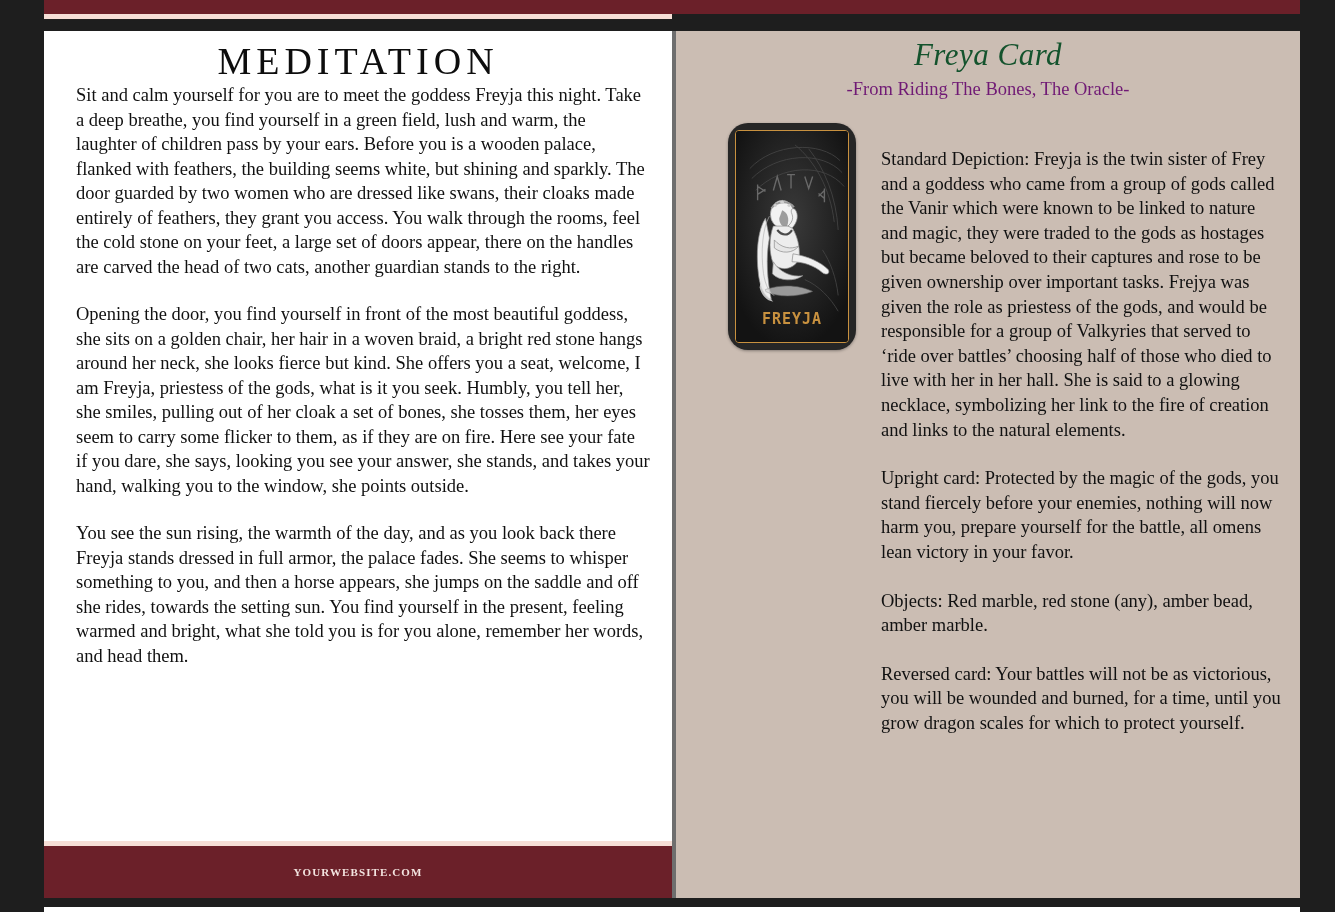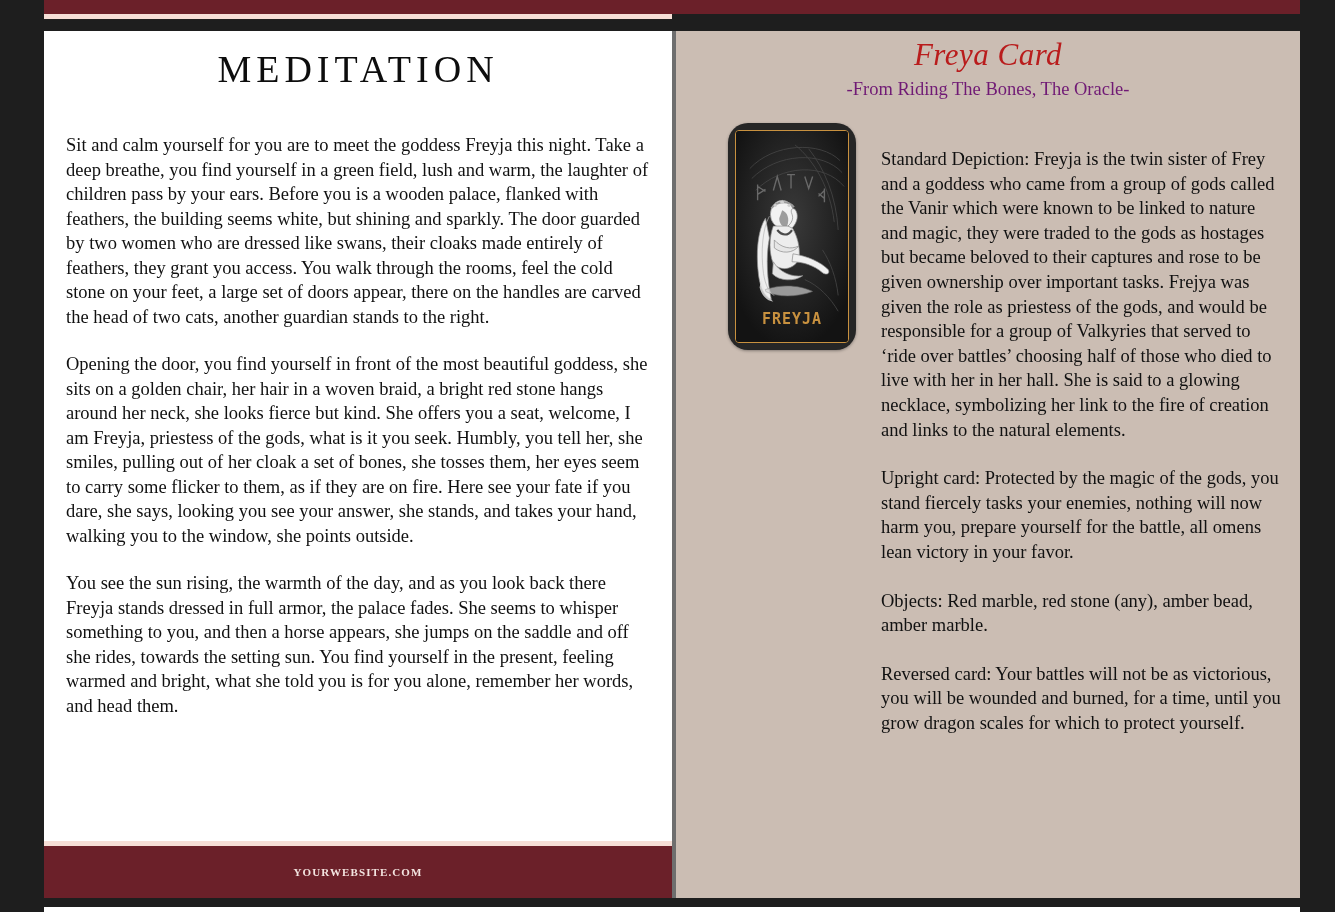--- a/index.html
+++ b/index.html
@@ -61,32 +61,31 @@
   .page-left {
     position: absolute;
     left: 0;
     top: 31px;
     width: 628px;
     height: 867px;
     background: #ffffff;
     box-sizing: border-box;
   }
   .page-title {
-    margin: 8px;
+    margin: 0;
     padding-top: 8px;
     text-align: center;
     font-family: "Liberation Serif", "DejaVu Serif", serif;
     font-size: 38px;
     font-weight: normal;
     letter-spacing: 5px;
     color: #0d0d0d;
   }
   .left-body {
-    padding: 0 22px 0 22px;
-    margin-top: 42px;
+    padding: 0 22px 0 32px;
   }
   .left-body p {
     margin: 0 0 23px 0;
     font-size: 18.5px;
     line-height: 24.5px;
     color: #111111;
     text-align: left;
   }
   .footer-bar {
     position: absolute;
@@ -139,21 +138,21 @@
     background: #cbbdb3;
     box-sizing: border-box;
   }
   .right-title {
     margin: 0;
     padding-top: 6px;
     text-align: center;
     font-size: 31px;
     font-style: italic;
     font-weight: normal;
-    color: #b91c1c;
+    color: #14532d;
     letter-spacing: 0.5px;
   }
   .right-subtitle {
     margin: 6px 0 0 0;
     text-align: center;
     font-size: 18.5px;
     color: #701a75;
   }
 
   .right-content {
@@ -332,21 +331,21 @@
 
                 <path d="M26 148 C 28 160, 32 168, 38 172 C 32 172, 26 166, 24 158 Z" fill="#e8e8e8" opacity="0.8"></path>
               </svg>
               <div class="card-name">FREYJA</div>
             </div>
           </div>
         </div>
 
         <div class="right-body">
           <p>Standard Depiction: Freyja is the twin sister of Frey and a goddess who came from a group of gods called the Vanir which were known to be linked to nature and magic, they were traded to the gods as hostages but became beloved to their captures and rose to be given ownership over important tasks. Frejya was given the role as priestess of the gods, and would be responsible for a group of Valkyries that served to ‘ride over battles’ choosing half of those who died to live with her in her hall. She is said to a glowing necklace, symbolizing her link to the fire of creation and links to the natural elements.</p>
-          <p>Upright card: Protected by the magic of the gods, you stand fiercely tasks your enemies, nothing will now harm you, prepare yourself for the battle, all omens lean victory in your favor.</p>
+          <p>Upright card: Protected by the magic of the gods, you stand fiercely before your enemies, nothing will now harm you, prepare yourself for the battle, all omens lean victory in your favor.</p>
           <p>Objects: Red marble, red stone (any), amber bead, amber marble.</p>
           <p>Reversed card: Your battles will not be as victorious, you will be wounded and burned, for a time, until you grow dragon scales for which to protect yourself.</p>
         </div>
 
       </div>
     </div>
 
   </div>
 
   <div class="bottom-gutter"></div>

